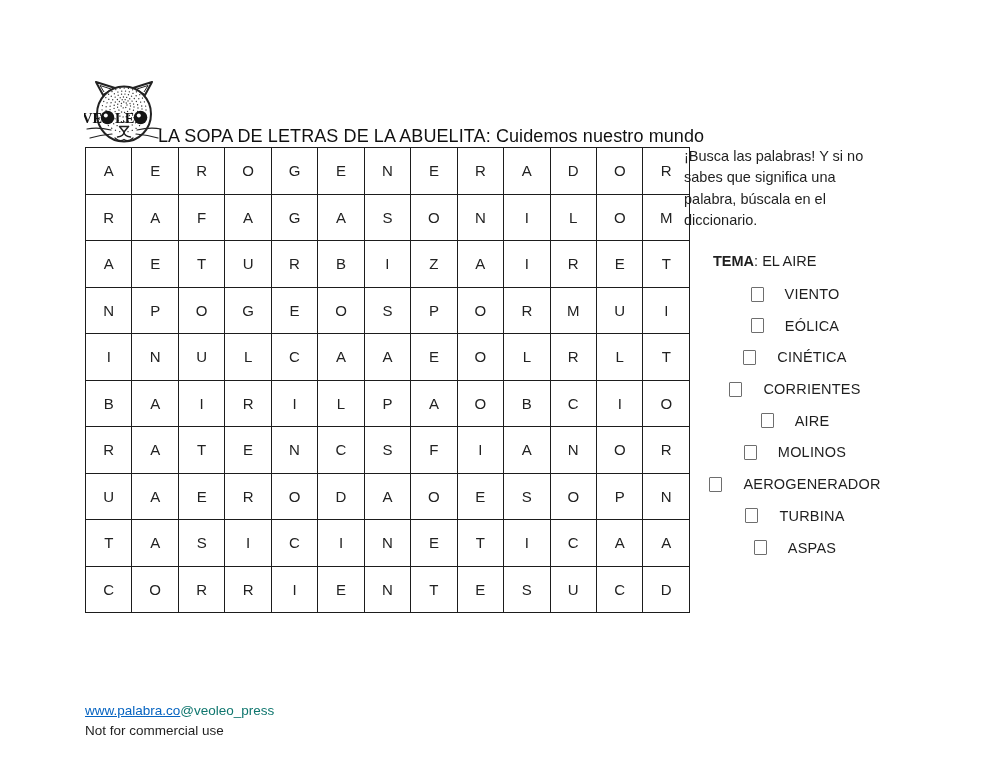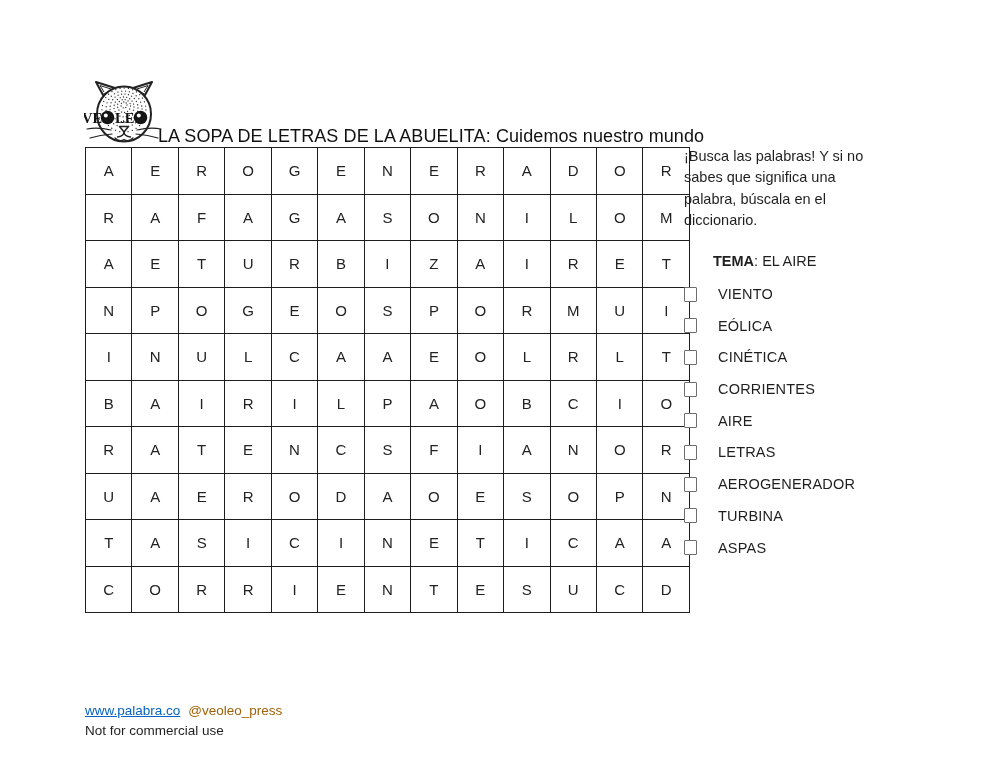--- a/index.html
+++ b/index.html
@@ -52,37 +52,37 @@
   .sidebar { position: absolute; left: 684px; top: 146px; width: 222px; }
   .intro {
     font-size: 14.5px;
     line-height: 21.3px;
     color: #1f1f1f;
     width: 195px;
   }
   .tema { margin-top: 22px; font-size: 14.5px; color: #1f1f1f; }
   .tema .tema-label { font-weight: bold; margin-left: 29px; }
   .word-list { list-style: none; margin-top: 9px; }
-  .word-list li { display: flex; align-items: center; height: 31.7px; }
+  .word-list li { display: flex; align-items: center; height: 31.7px; justify-content: center; }
   .cb {
     display: inline-block;
     width: 13px;
     height: 15px;
     border: 1.4px solid #6e6e6e;
     border-radius: 1px;
     margin-right: 21px;
     background: #fff;
     flex: 0 0 auto;
   }
   .wl { font-size: 14.5px; letter-spacing: 0.2px; color: #1f1f1f; }
 
   
   .footer { position: absolute; left: 85px; top: 701px; font-size: 13.5px; line-height: 19.5px; }
   .footer a { color: #0563C1; text-decoration: underline; }
-  .footer .handle { color: #a16207; margin-left: 8px; }
+  .footer .handle { color: #0f766e; margin-left: 0; }
 </style>
 </head>
 <body>
 
 <div class="page">
 
   <svg class="logo" viewBox="0 0 80 66" aria-hidden="true">
 
     <path d="M19 15 L12 2 L31 8 Z" fill="#fff" stroke="#222" stroke-width="2" stroke-linejoin="round"></path>
     <path d="M61 15 L68 2 L49 8 Z" fill="#fff" stroke="#222" stroke-width="2" stroke-linejoin="round"></path>
@@ -299,21 +299,21 @@
         <li>
           <span class="cb"></span>
           <span class="wl">CORRIENTES</span>
         </li>
         <li>
           <span class="cb"></span>
           <span class="wl">AIRE</span>
         </li>
         <li>
           <span class="cb"></span>
-          <span class="wl">LETRAS</span>
+          <span class="wl">MOLINOS</span>
         </li>
         <li>
           <span class="cb"></span>
           <span class="wl">AEROGENERADOR</span>
         </li>
         <li>
           <span class="cb"></span>
           <span class="wl">TURBINA</span>
         </li>
         <li>

